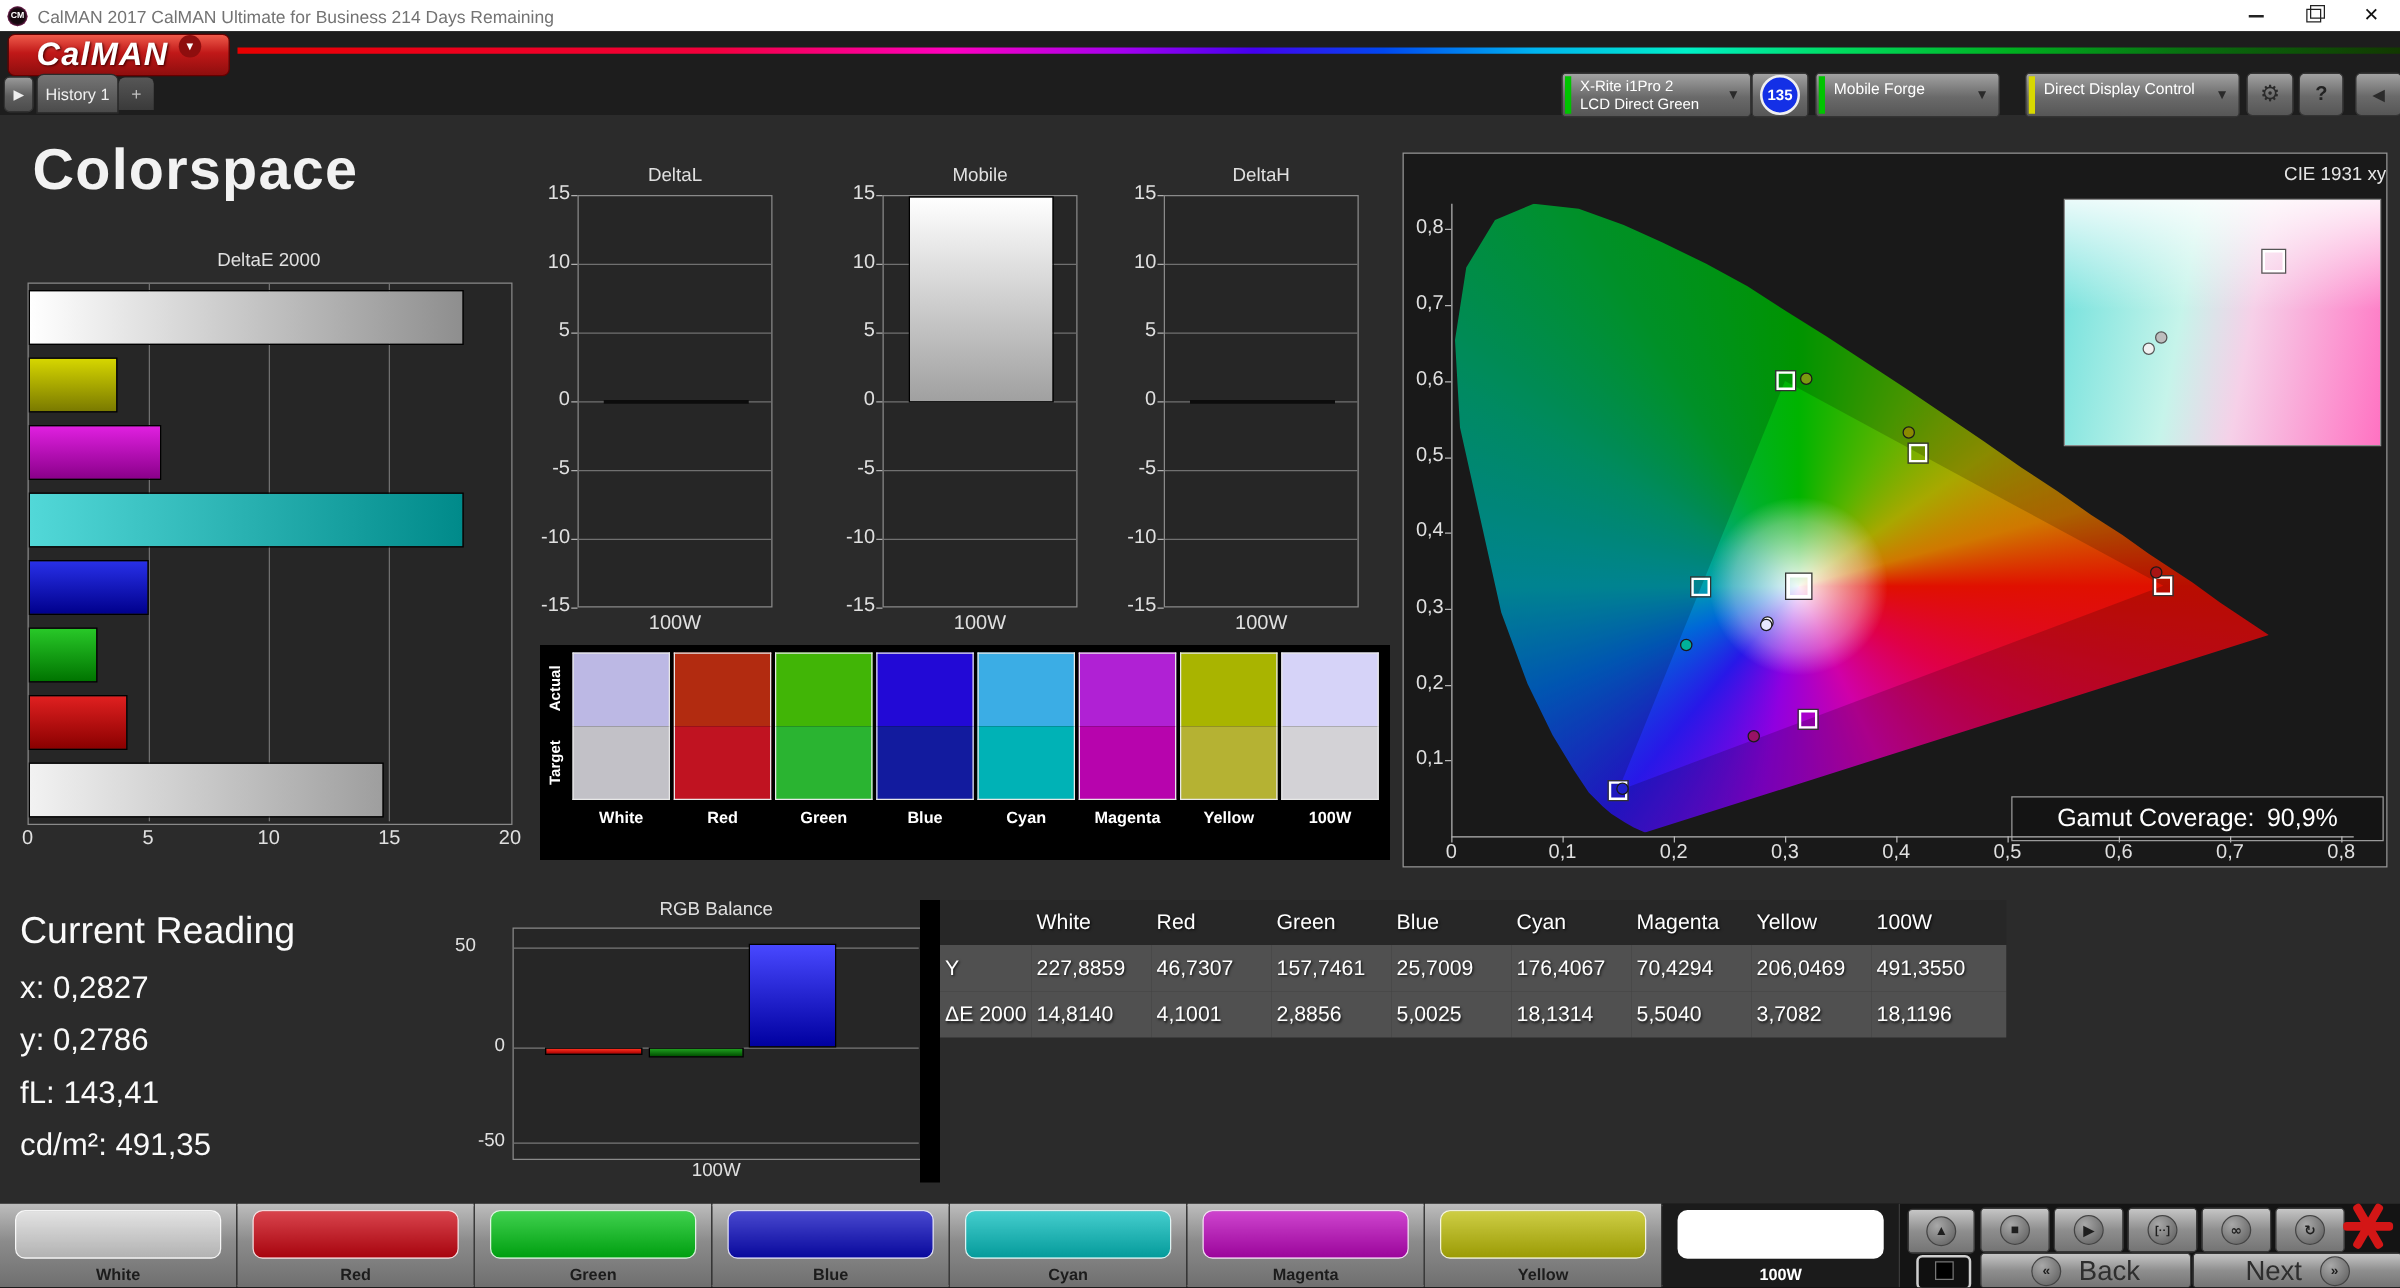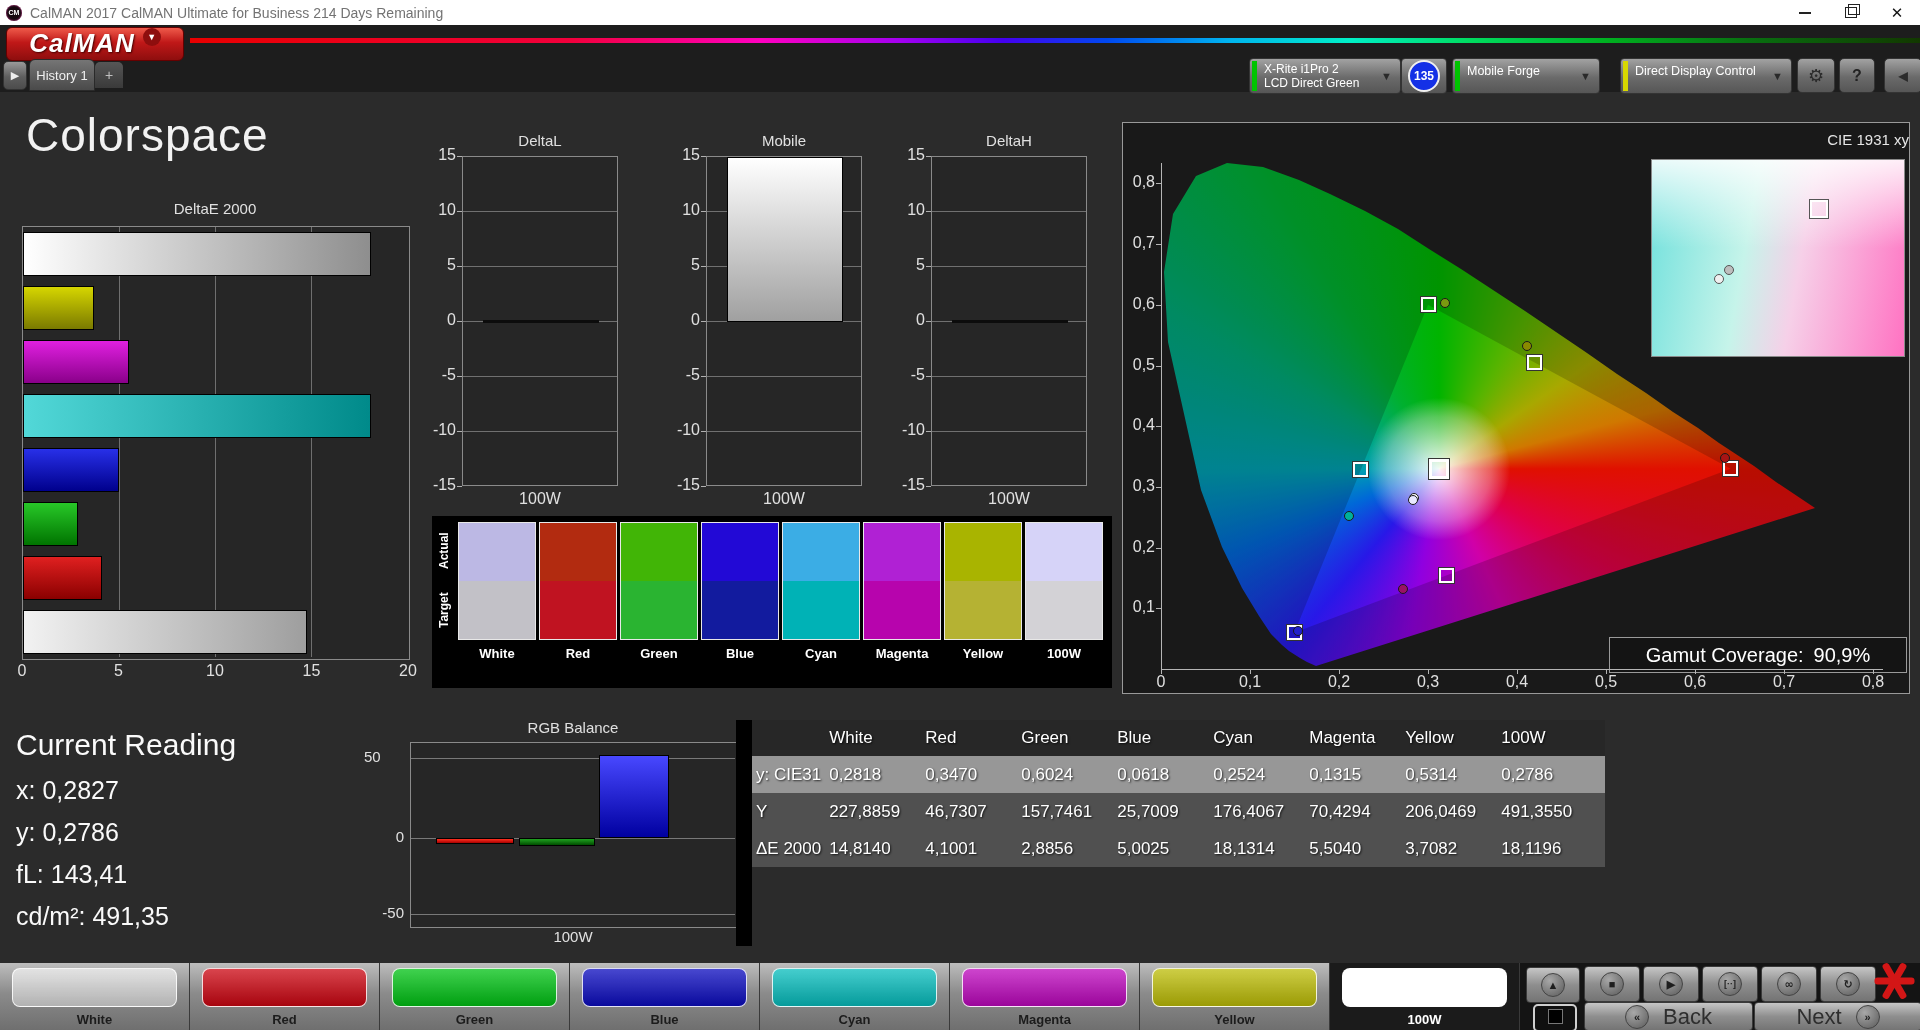--- a/index.html
+++ b/index.html
@@ -49,21 +49,21 @@
      color:#fff;font-size:12px;font-weight:bold;display:flex;align-items:center;justify-content:center;margin:1px auto}
   #source-dd{left:1452px;top:33px;width:146px;height:34px}
   #display-dd{left:1620px;top:33px;width:170px;height:34px}
   .dd .lbl{position:absolute;left:14px;top:5px;font-size:12.5px}
   .sq-btn{background:linear-gradient(#a2a2a2,#6a6a6a 55%,#565656);border:1px solid #343434;
      border-radius:5px;color:#2b2b2b;font-weight:bold}
   #gear-btn{left:1797px;top:33px;width:36px;height:33px;font-size:18px}
   #help-btn{left:1839px;top:33px;width:34px;height:33px;font-size:16px;color:#222}
   #collapse-btn{left:1884px;top:33px;width:36px;height:33px;font-size:12px}
   
-  #page-title{left:26px;top:108px;font-size:46px;font-weight:400;color:#f2f2f2;letter-spacing:1px}
+  #page-title{left:26px;top:108px;font-size:46px;font-weight:700;color:#f2f2f2;letter-spacing:1px}
   .chart-title{color:#e0e0e0;font-size:15px;text-align:center}
   .plot{background:#262626;border:1px solid #8a8a8a}
   .tick{color:#e0e0e0;font-size:16px}
   
   #cie-panel{left:1122px;top:122px;width:786px;height:570px;background:#191919;border:1px solid #999;overflow:hidden}
   #cie-title{position:absolute;left:0;top:8px;width:786px;text-align:right;color:#e6e6e6;font-size:15px}
   #cie-inset{position:absolute;left:528px;top:36px;width:252px;height:196px;border:1px solid #8a8a8a;
      background:linear-gradient(to bottom,rgba(255,255,255,.85) 0%,rgba(255,255,255,0) 45%),
        linear-gradient(100deg,#6fe0dc 0%,#c6f4ea 38%,#f6d0e8 58%,#ff72c2 100%)}
   .inset-square{position:absolute;width:14px;height:14px;border:2px solid #fff;outline:1px solid #555}
@@ -306,31 +306,20 @@
           <th style="width: 88px;">Red</th>
           <th style="width: 88px;">Green</th>
           <th style="width: 88px;">Blue</th>
           <th style="width: 88px;">Cyan</th>
           <th style="width: 88px;">Magenta</th>
           <th style="width: 88px;">Yellow</th>
           <th style="width: 100px;">100W</th>
         </tr>
       </thead>
       <tbody>
-        <tr class="row-light">
-          <td>y: CIE31</td>
-          <td>0,2818</td>
-          <td>0,3470</td>
-          <td>0,6024</td>
-          <td>0,0618</td>
-          <td>0,2524</td>
-          <td>0,1315</td>
-          <td>0,5314</td>
-          <td>0,2786</td>
-        </tr>
         <tr class="row-dark">
           <td>Y</td>
           <td>227,8859</td>
           <td>46,7307</td>
           <td>157,7461</td>
           <td>25,7009</td>
           <td>176,4067</td>
           <td>70,4294</td>
           <td>206,0469</td>
           <td>491,3550</td>

